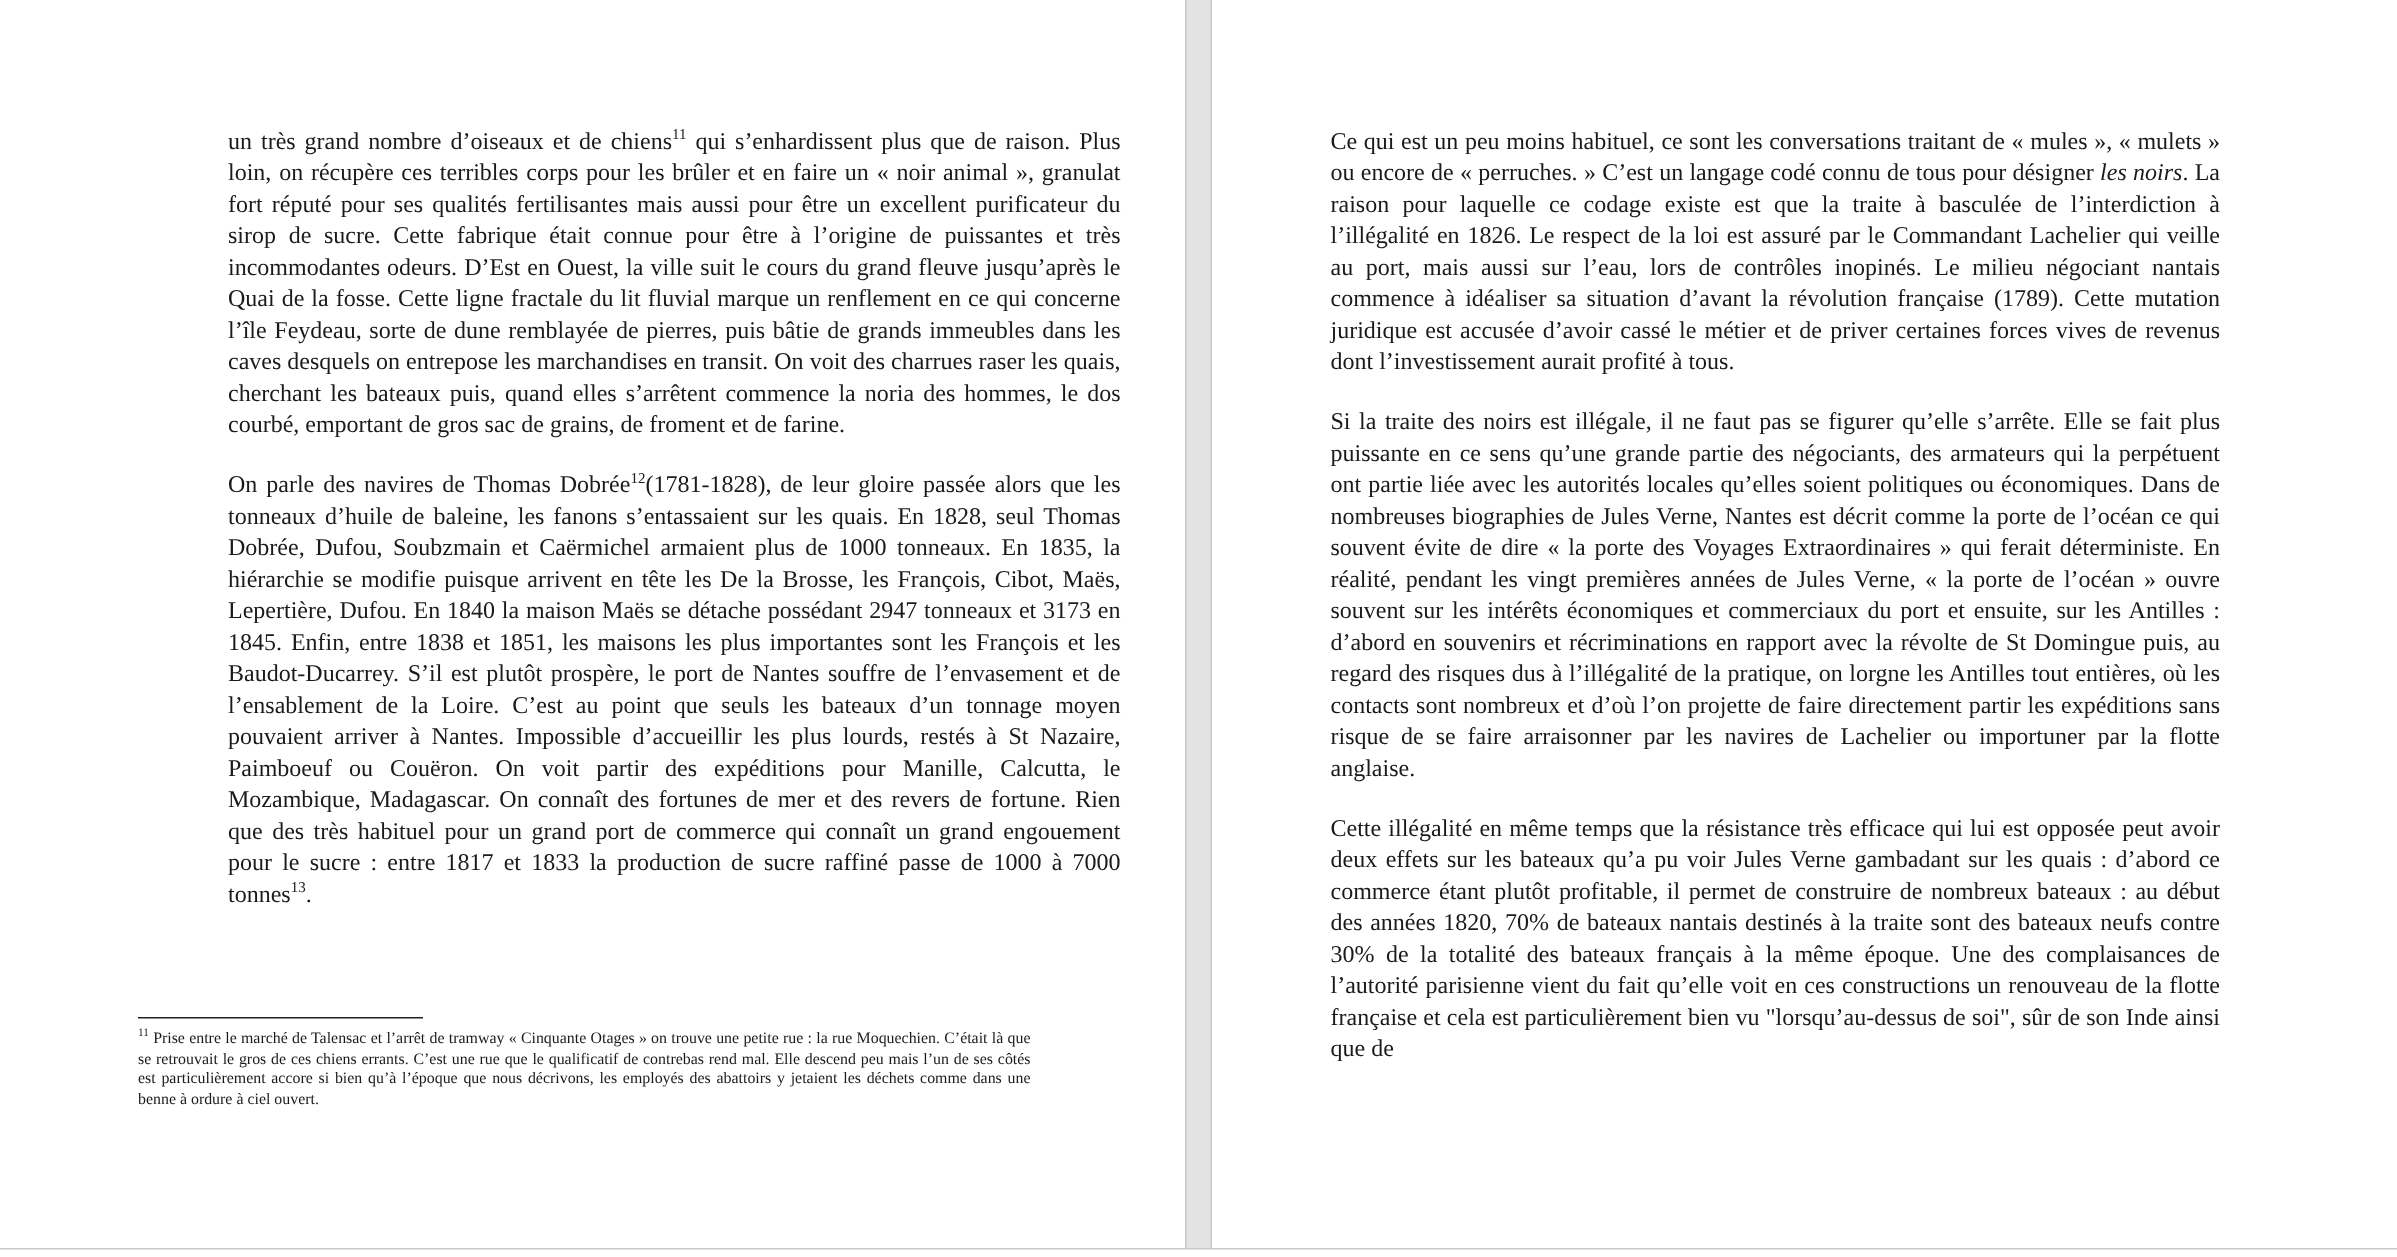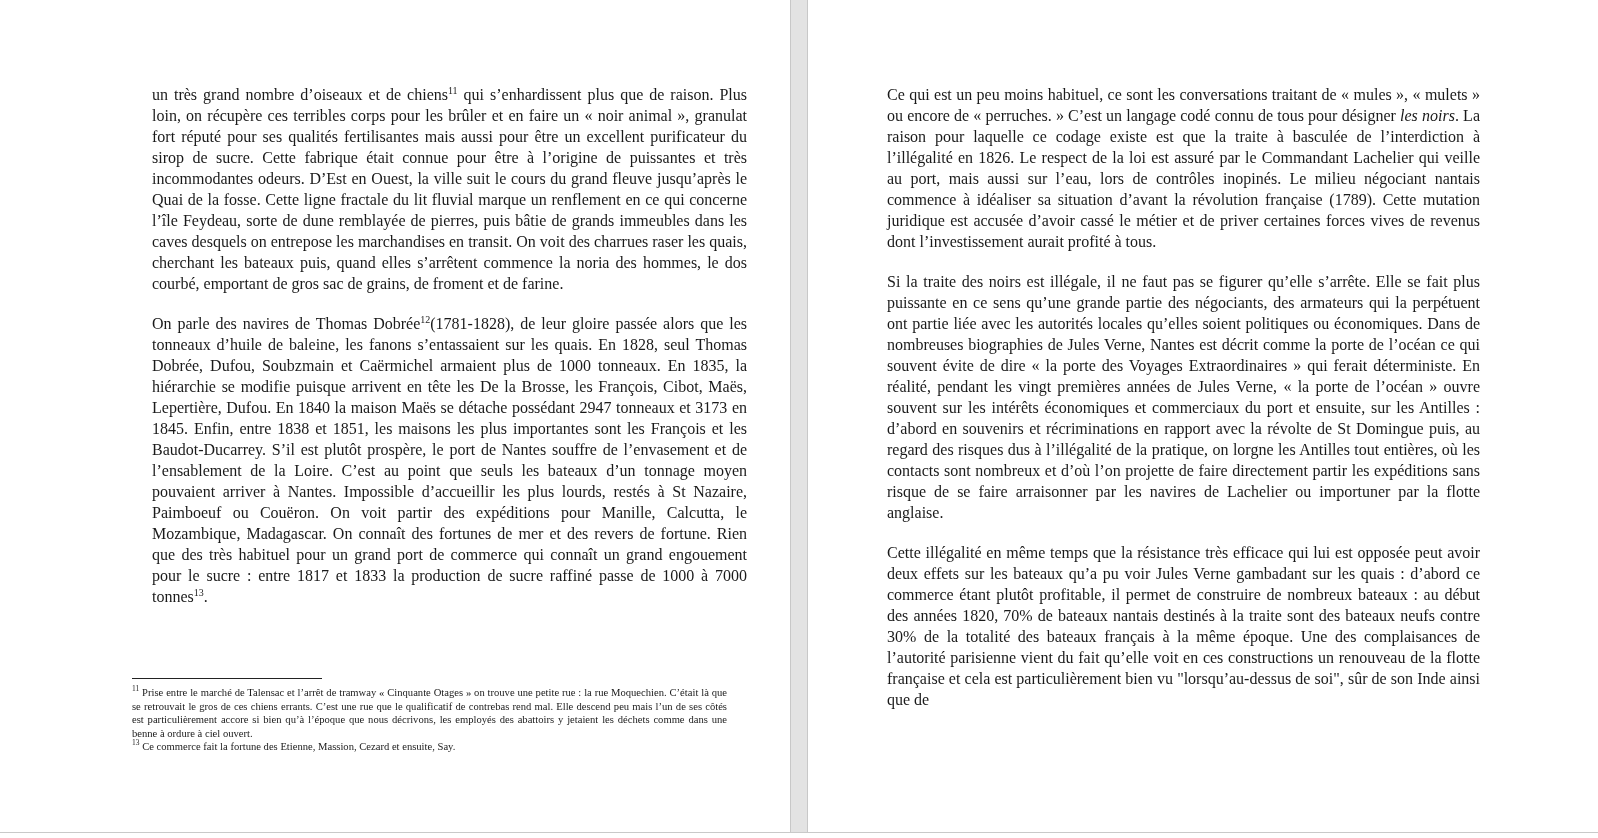--- a/index.html
+++ b/index.html
@@ -66,21 +66,20 @@
     .fn-area {
       position: absolute;
       left: 92px;
       width: 595px;
       top: 678px;
       font-family: "Liberation Serif", serif;
       font-size: 10.6px;
       line-height: 13.6px;
       color: #1a1a1a;
       text-align: justify;
-      margin-left: 40px;
     }
     .fn-rule {
       width: 190px;
       height: 0;
       border-top: 1px solid #222;
       margin-bottom: 7px;
     }
     .fn { margin: 0; }
     .fn sup { font-size: 7.5px; }
     em { font-style: italic; }
@@ -92,21 +91,20 @@
 
   <div class="page page-left">
     <div class="body-text">
       <p><span>un très grand nombre d’oiseaux et de chiens</span><sup>11</sup><span> qui s’enhardissent plus que de raison. Plus loin, on récupère ces terribles corps pour les brûler et en faire un « noir animal », granulat fort réputé pour ses qualités fertilisantes mais aussi pour être un excellent purificateur du sirop de sucre. Cette fabrique était connue pour être à l’origine de puissantes et très incommodantes odeurs. D’Est en Ouest, la ville suit le cours du grand fleuve jusqu’après le Quai de la fosse. Cette ligne fractale du lit fluvial marque un renflement en ce qui concerne l’île Feydeau, sorte de dune remblayée de pierres, puis bâtie de grands immeubles dans les caves desquels on entrepose les marchandises en transit. On voit des charrues raser les quais, cherchant les bateaux puis, quand elles s’arrêtent commence la noria des hommes, le dos courbé, emportant de gros sac de grains, de froment et de farine.</span></p>
       <p><span>On parle des navires de Thomas Dobrée</span><sup>12</sup><span>(1781-1828), de leur gloire passée alors que les tonneaux d’huile de baleine, les fanons s’entassaient sur les quais. En 1828, seul Thomas Dobrée, Dufou, Soubzmain et Caërmichel armaient plus de 1000 tonneaux. En 1835, la hiérarchie se modifie puisque arrivent en tête les De la Brosse, les François, Cibot, Maës, Lepertière, Dufou. En 1840 la maison Maës se détache possédant 2947 tonneaux et 3173 en 1845. Enfin, entre 1838 et 1851, les maisons les plus importantes sont les François et les Baudot-Ducarrey. S’il est plutôt prospère, le port de Nantes souffre de l’envasement et de l’ensablement de la Loire. C’est au point que seuls les bateaux d’un tonnage moyen pouvaient arriver à Nantes.  Impossible d’accueillir les plus lourds, restés à St Nazaire, Paimboeuf ou Couëron. On voit partir des expéditions pour Manille, Calcutta, le Mozambique, Madagascar. On connaît des fortunes de mer et des revers de fortune. Rien que des très habituel pour un grand port de commerce qui connaît un grand engouement pour le sucre : entre 1817 et 1833 la production de sucre raffiné passe de 1000 à 7000 tonnes</span><sup>13</sup><span>.</span></p>
     </div>
 
     <div class="fn-area">
       <div class="fn-rule"></div>
       <p class="fn"><sup>11</sup><span> Prise entre le marché de Talensac et l’arrêt de tramway « Cinquante Otages » on trouve une petite rue : la rue Moquechien. C’était là que se retrouvait le gros de ces chiens errants. C’est une rue que le qualificatif de contrebas rend mal. Elle descend peu mais l’un de ses côtés est particulièrement accore si bien qu’à l’époque que nous décrivons, les employés des abattoirs y jetaient les déchets comme dans une benne à ordure à ciel ouvert.</span></p>
-      <p class="fn"><sup>13</sup><span> Ce commerce fait la fortune des Etienne, Massion, Cezard et ensuite, Say.</span></p>
     </div>
   </div>
 
   <div class="gutter"></div>
 
   <div class="page page-right">
     <div class="body-text">
       <p><span>Ce qui est un peu moins habituel, ce sont les conversations traitant de « mules », « mulets » ou encore de « perruches. » C’est un langage codé connu de tous pour désigner </span><em>les noirs</em><span>. La raison pour laquelle ce codage existe est que la traite à basculée de l’interdiction à l’illégalité en 1826. Le respect de la loi est assuré par le Commandant Lachelier qui veille au port, mais aussi sur l’eau, lors de contrôles inopinés. Le milieu négociant nantais commence à idéaliser sa situation d’avant la révolution française (1789). Cette mutation juridique est accusée d’avoir cassé le métier et de priver certaines forces vives de revenus dont l’investissement aurait profité à tous.</span></p>
       <p><span>Si la traite des noirs est illégale, il ne faut pas se figurer qu’elle s’arrête. Elle se fait plus puissante en ce sens qu’une grande partie des négociants, des armateurs qui la perpétuent ont partie liée avec les autorités locales qu’elles soient politiques ou économiques. Dans de nombreuses biographies de Jules Verne, Nantes est décrit comme la porte de l’océan ce qui souvent évite de dire « la porte des Voyages Extraordinaires » qui ferait déterministe. En réalité, pendant les vingt premières années de Jules Verne, « la porte de l’océan »  ouvre souvent sur les intérêts économiques et commerciaux du port et ensuite, sur les Antilles : d’abord en souvenirs et  récriminations en rapport avec la révolte de St Domingue puis, au regard des risques dus à l’illégalité de la pratique, on lorgne les Antilles tout entières, où les contacts sont nombreux et d’où l’on projette de faire directement partir les expéditions sans risque de se faire arraisonner par les navires de Lachelier ou importuner par la flotte anglaise.</span></p>
       <p><span>Cette illégalité en même temps que la résistance très efficace qui lui est opposée peut avoir deux effets sur les bateaux qu’a pu voir Jules Verne gambadant sur les quais : d’abord ce commerce étant plutôt profitable, il permet de construire de nombreux bateaux : au début des années 1820, 70% de bateaux nantais destinés à la traite sont des bateaux neufs contre 30% de la totalité des bateaux français à la même époque. Une des complaisances de l’autorité parisienne vient du fait qu’elle voit en ces constructions un renouveau de la flotte française et cela est particulièrement bien vu "lorsqu’au-dessus de soi", sûr de son Inde ainsi que de</span></p>

